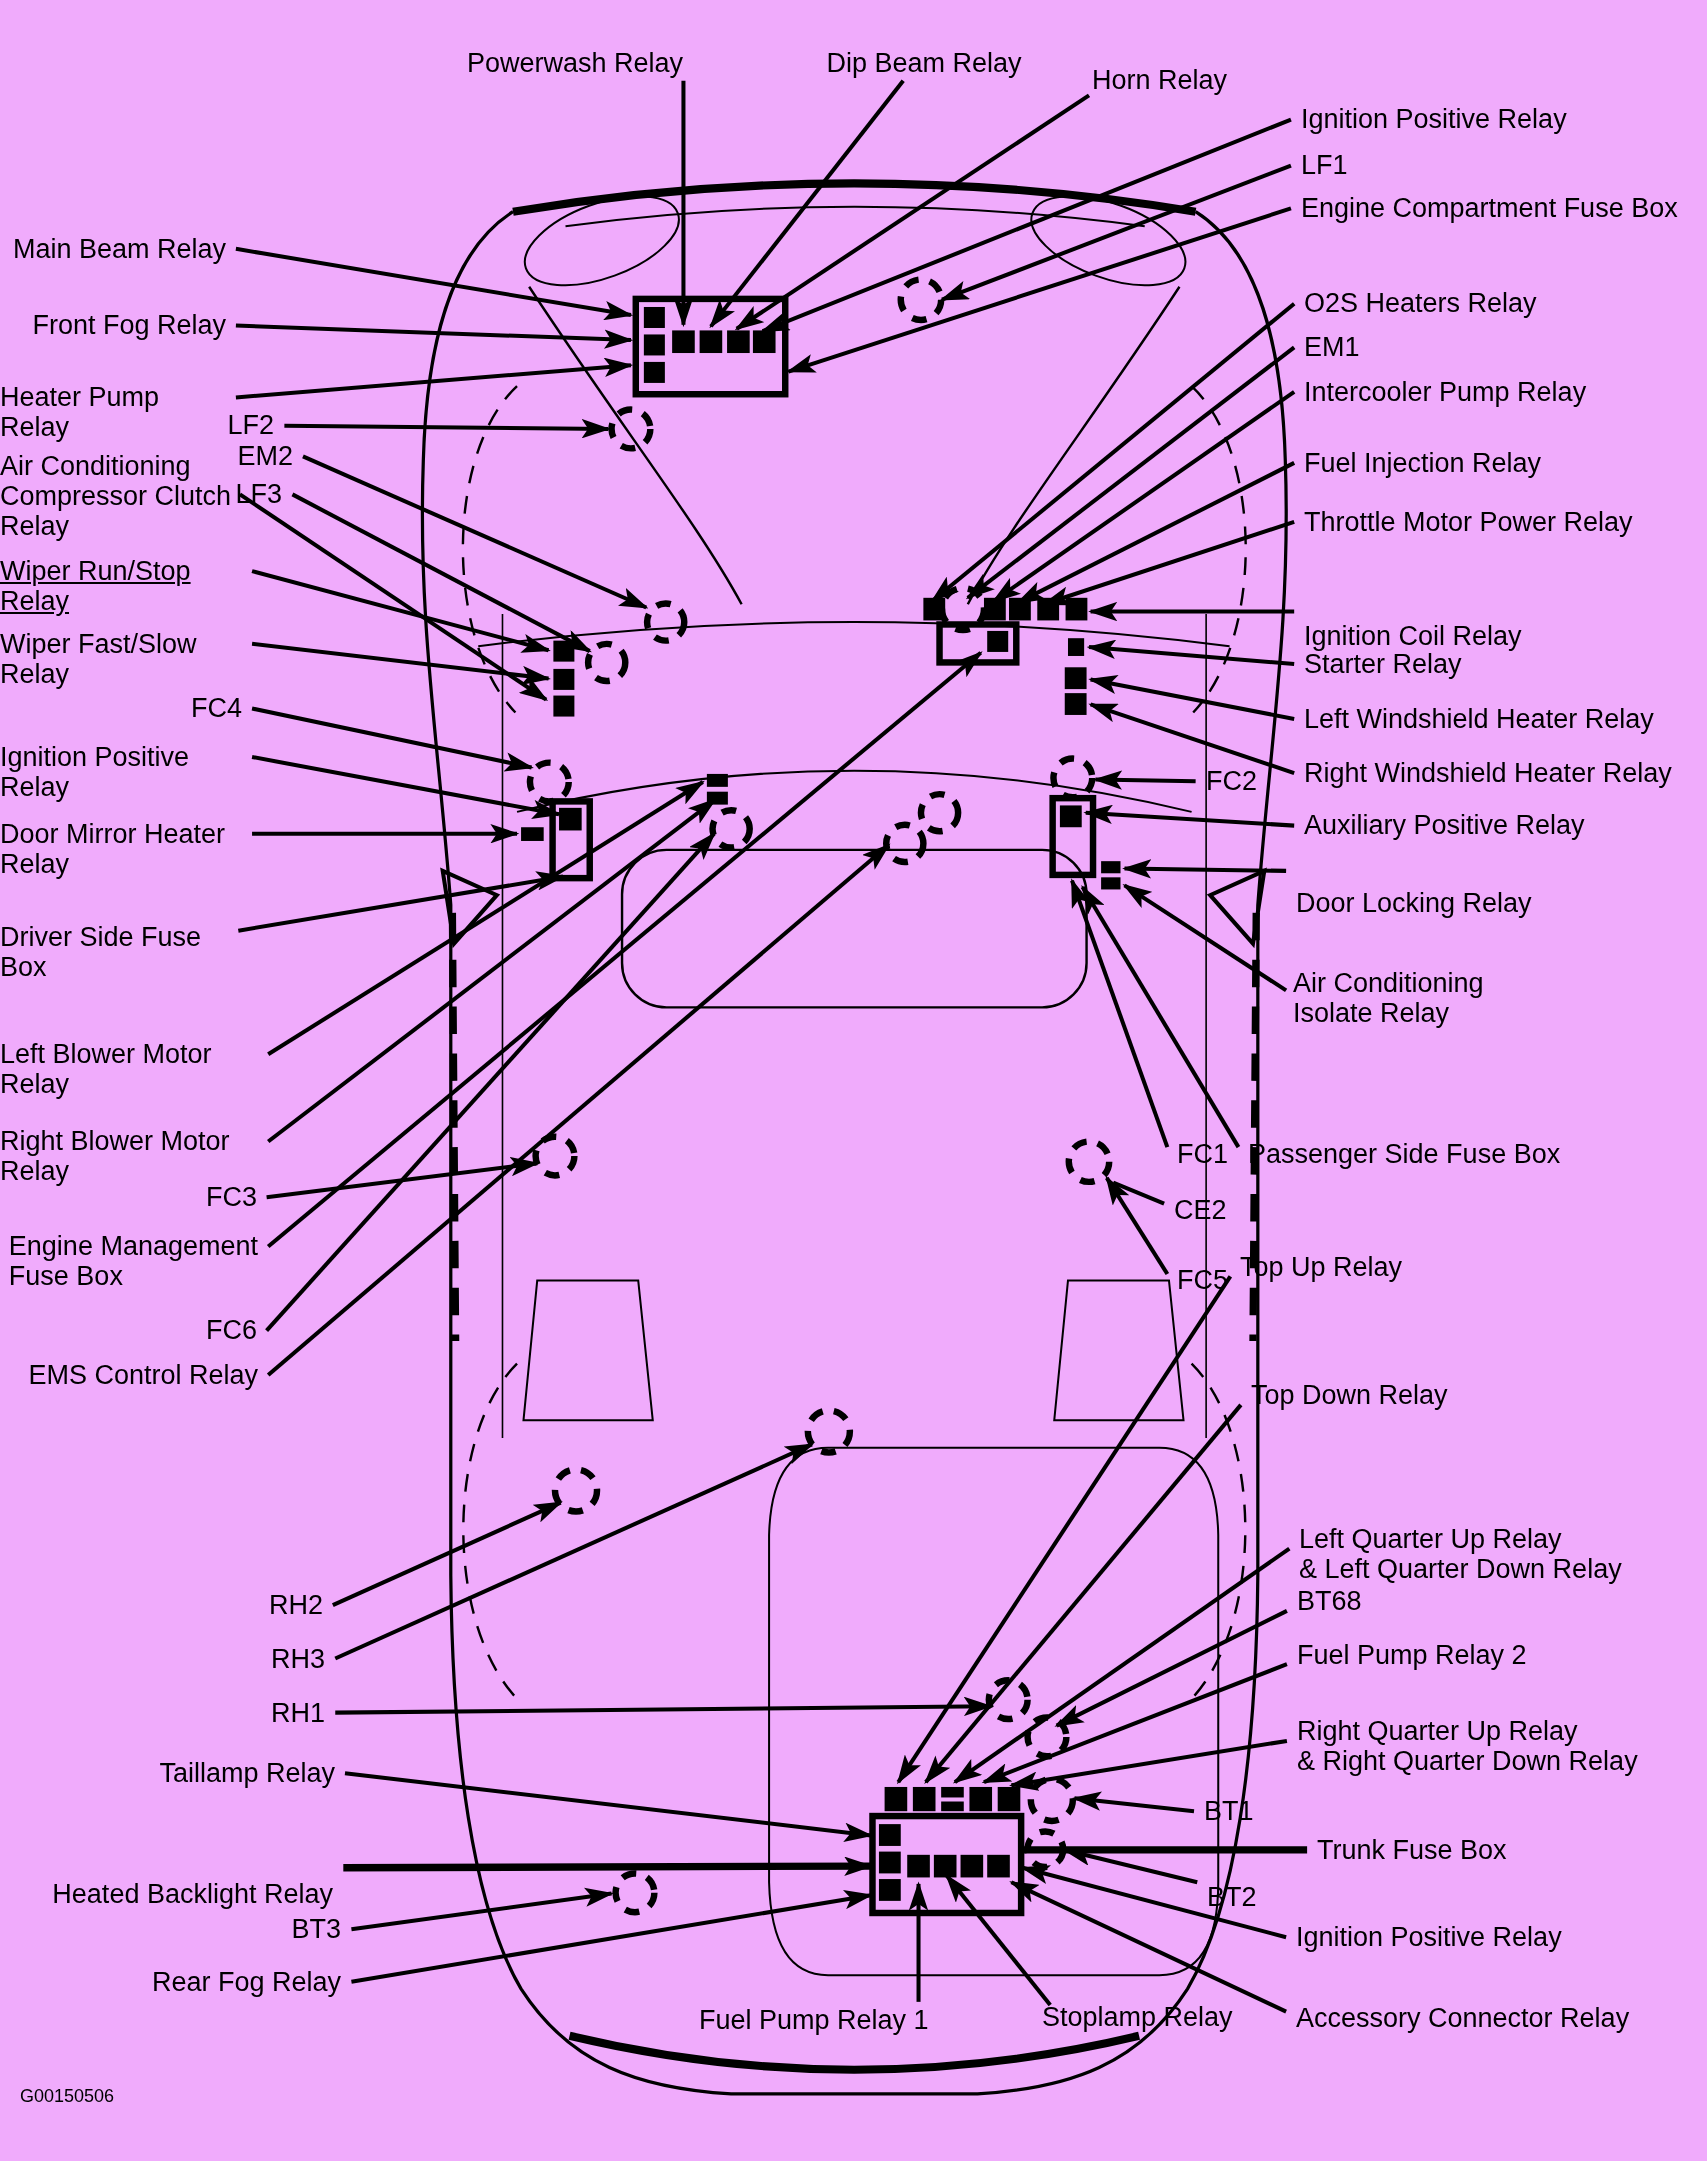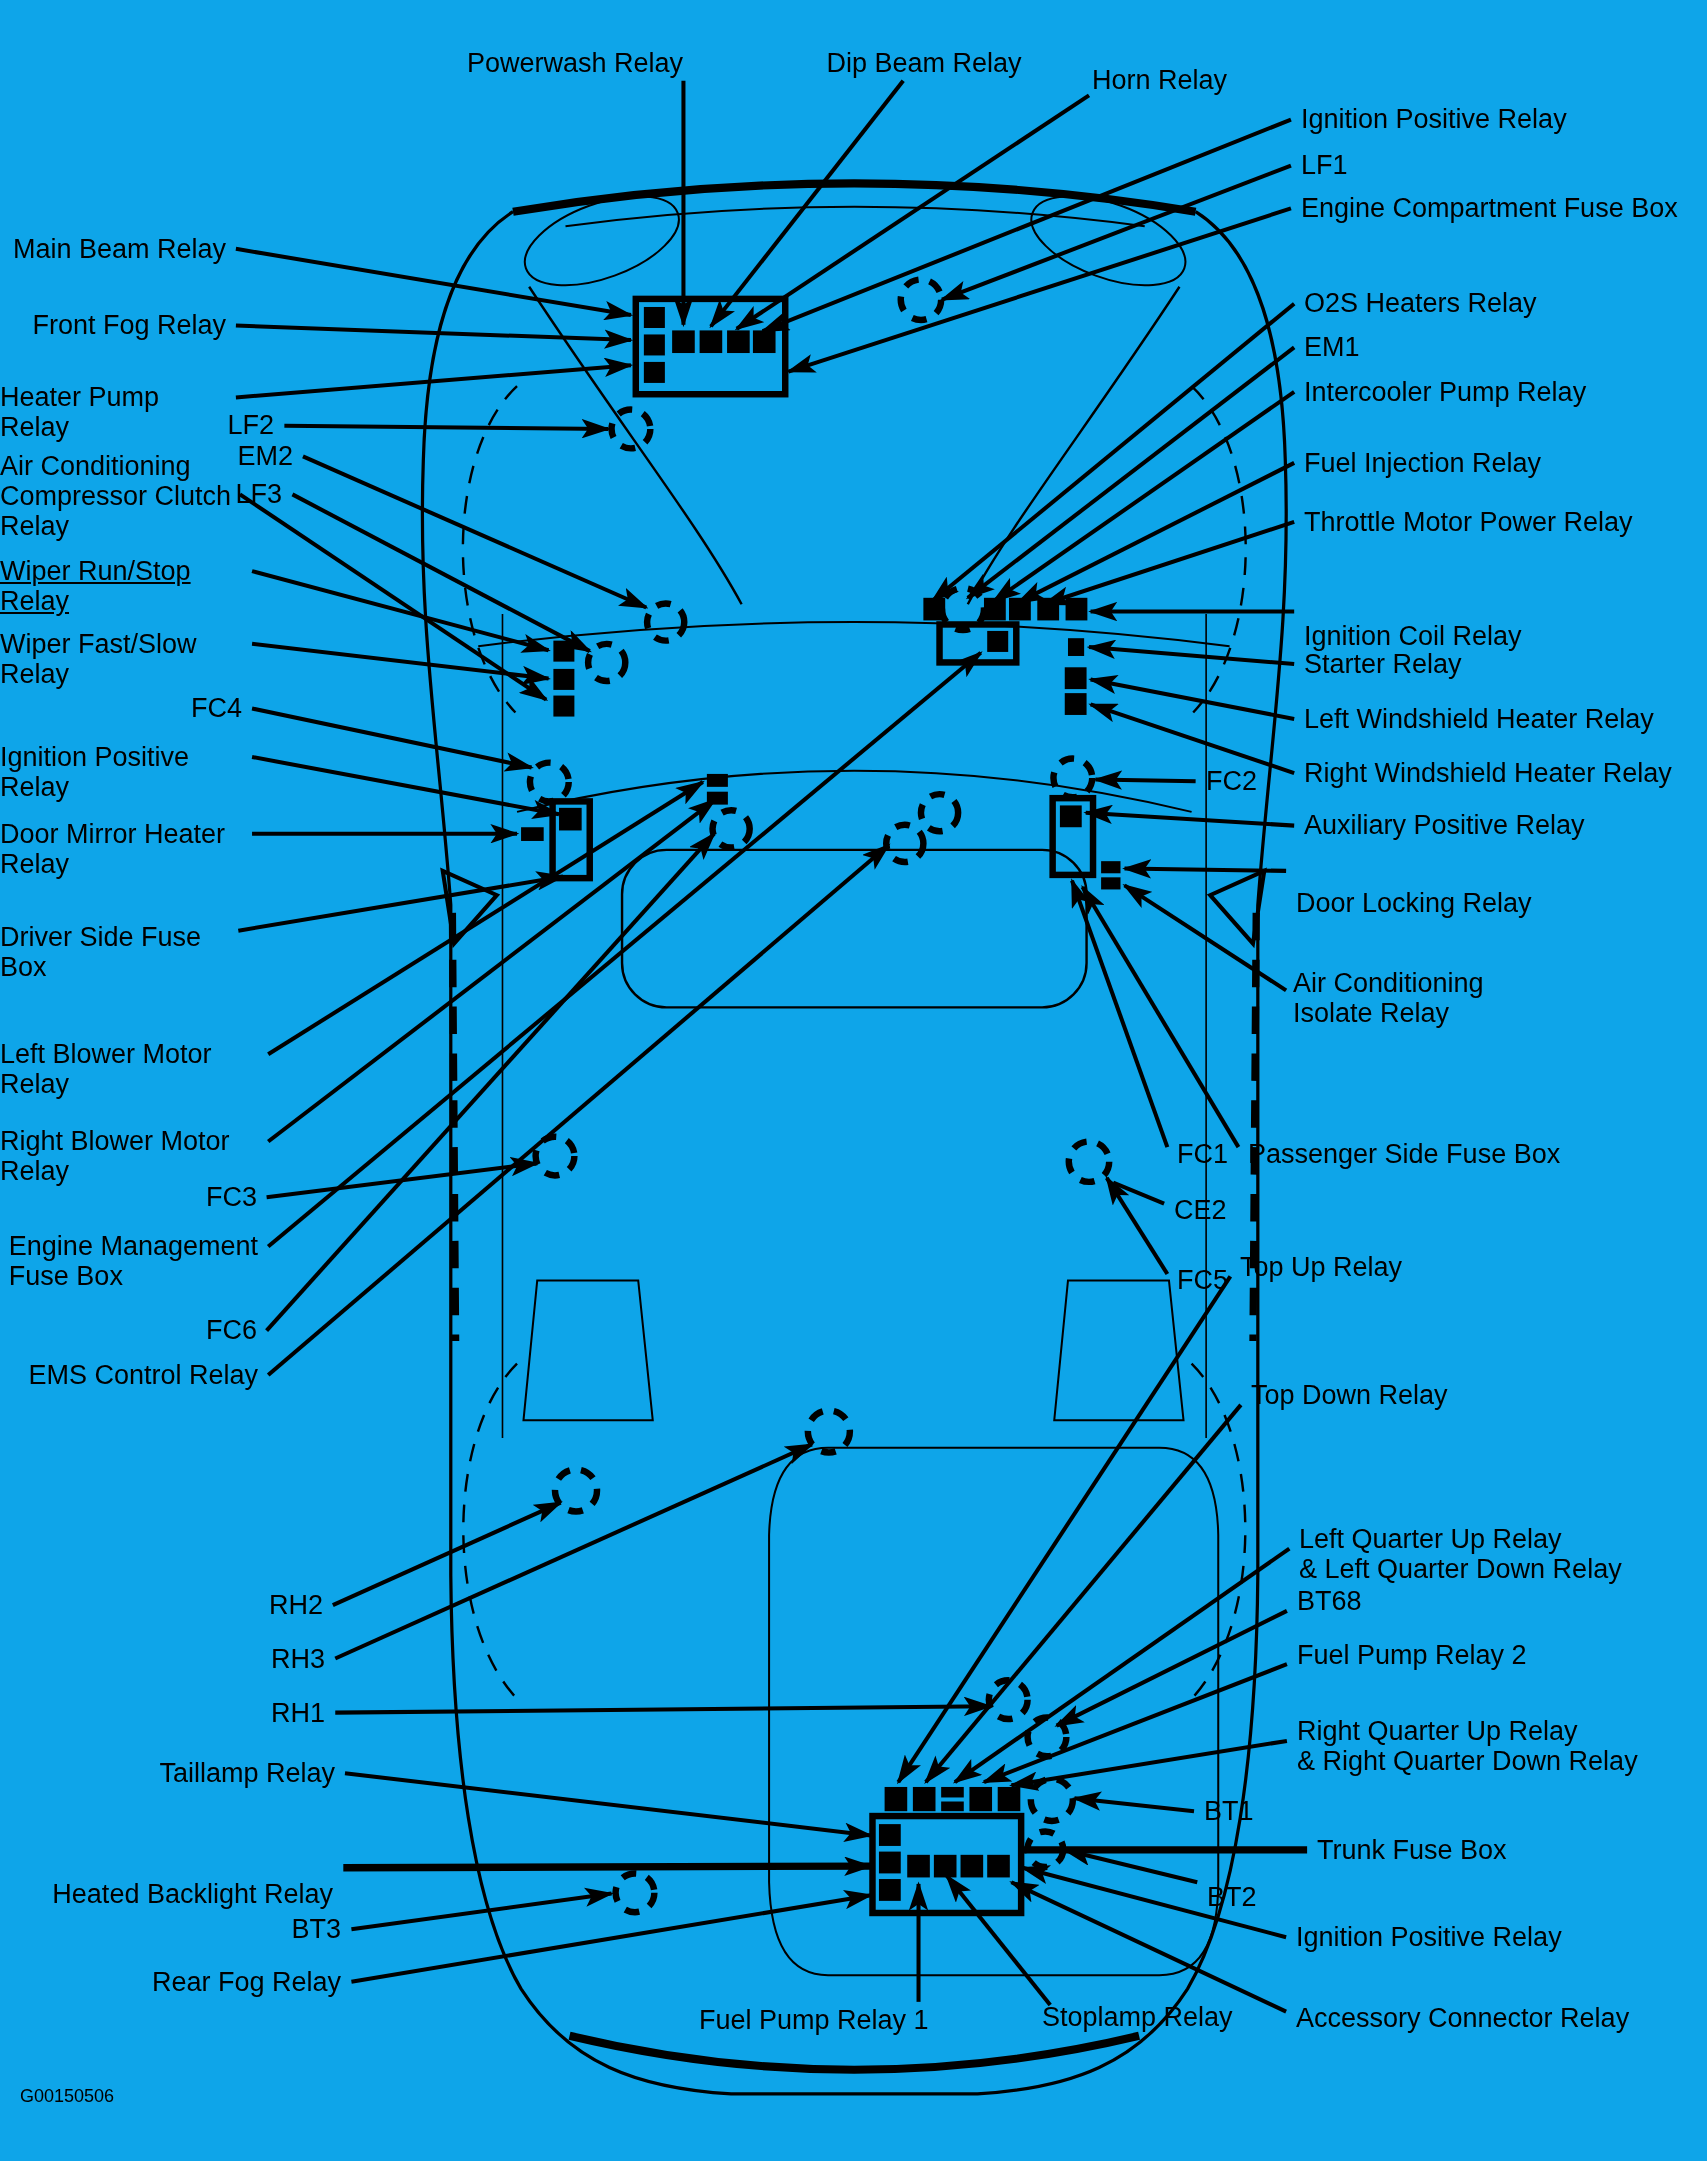--- a/index.html
+++ b/index.html
@@ -1,16 +1,16 @@
 <!DOCTYPE html>
 <html style="font-size:13px"><head>
 <meta charset="utf-8">
 <style>
   html,body{margin:0;padding:0;background:#ffffff;}
-  #stage{position:relative;width:1707px;height:2161px;background:#0ea5e9;overflow:hidden;
+  #stage{position:relative;width:1707px;height:2161px;background:#f0abfc;overflow:hidden;
          font-family:"Liberation Sans", sans-serif;color:#000;}
   #diagram-svg{position:absolute;left:0;top:0;}
   .lbl{position:absolute;font-size:27px;line-height:1.12;white-space:pre-line;color:#000;}
   .lbl.small{font-size:18px;}
 </style>
 </head>
 <body>
 
 <div id="stage">
 

